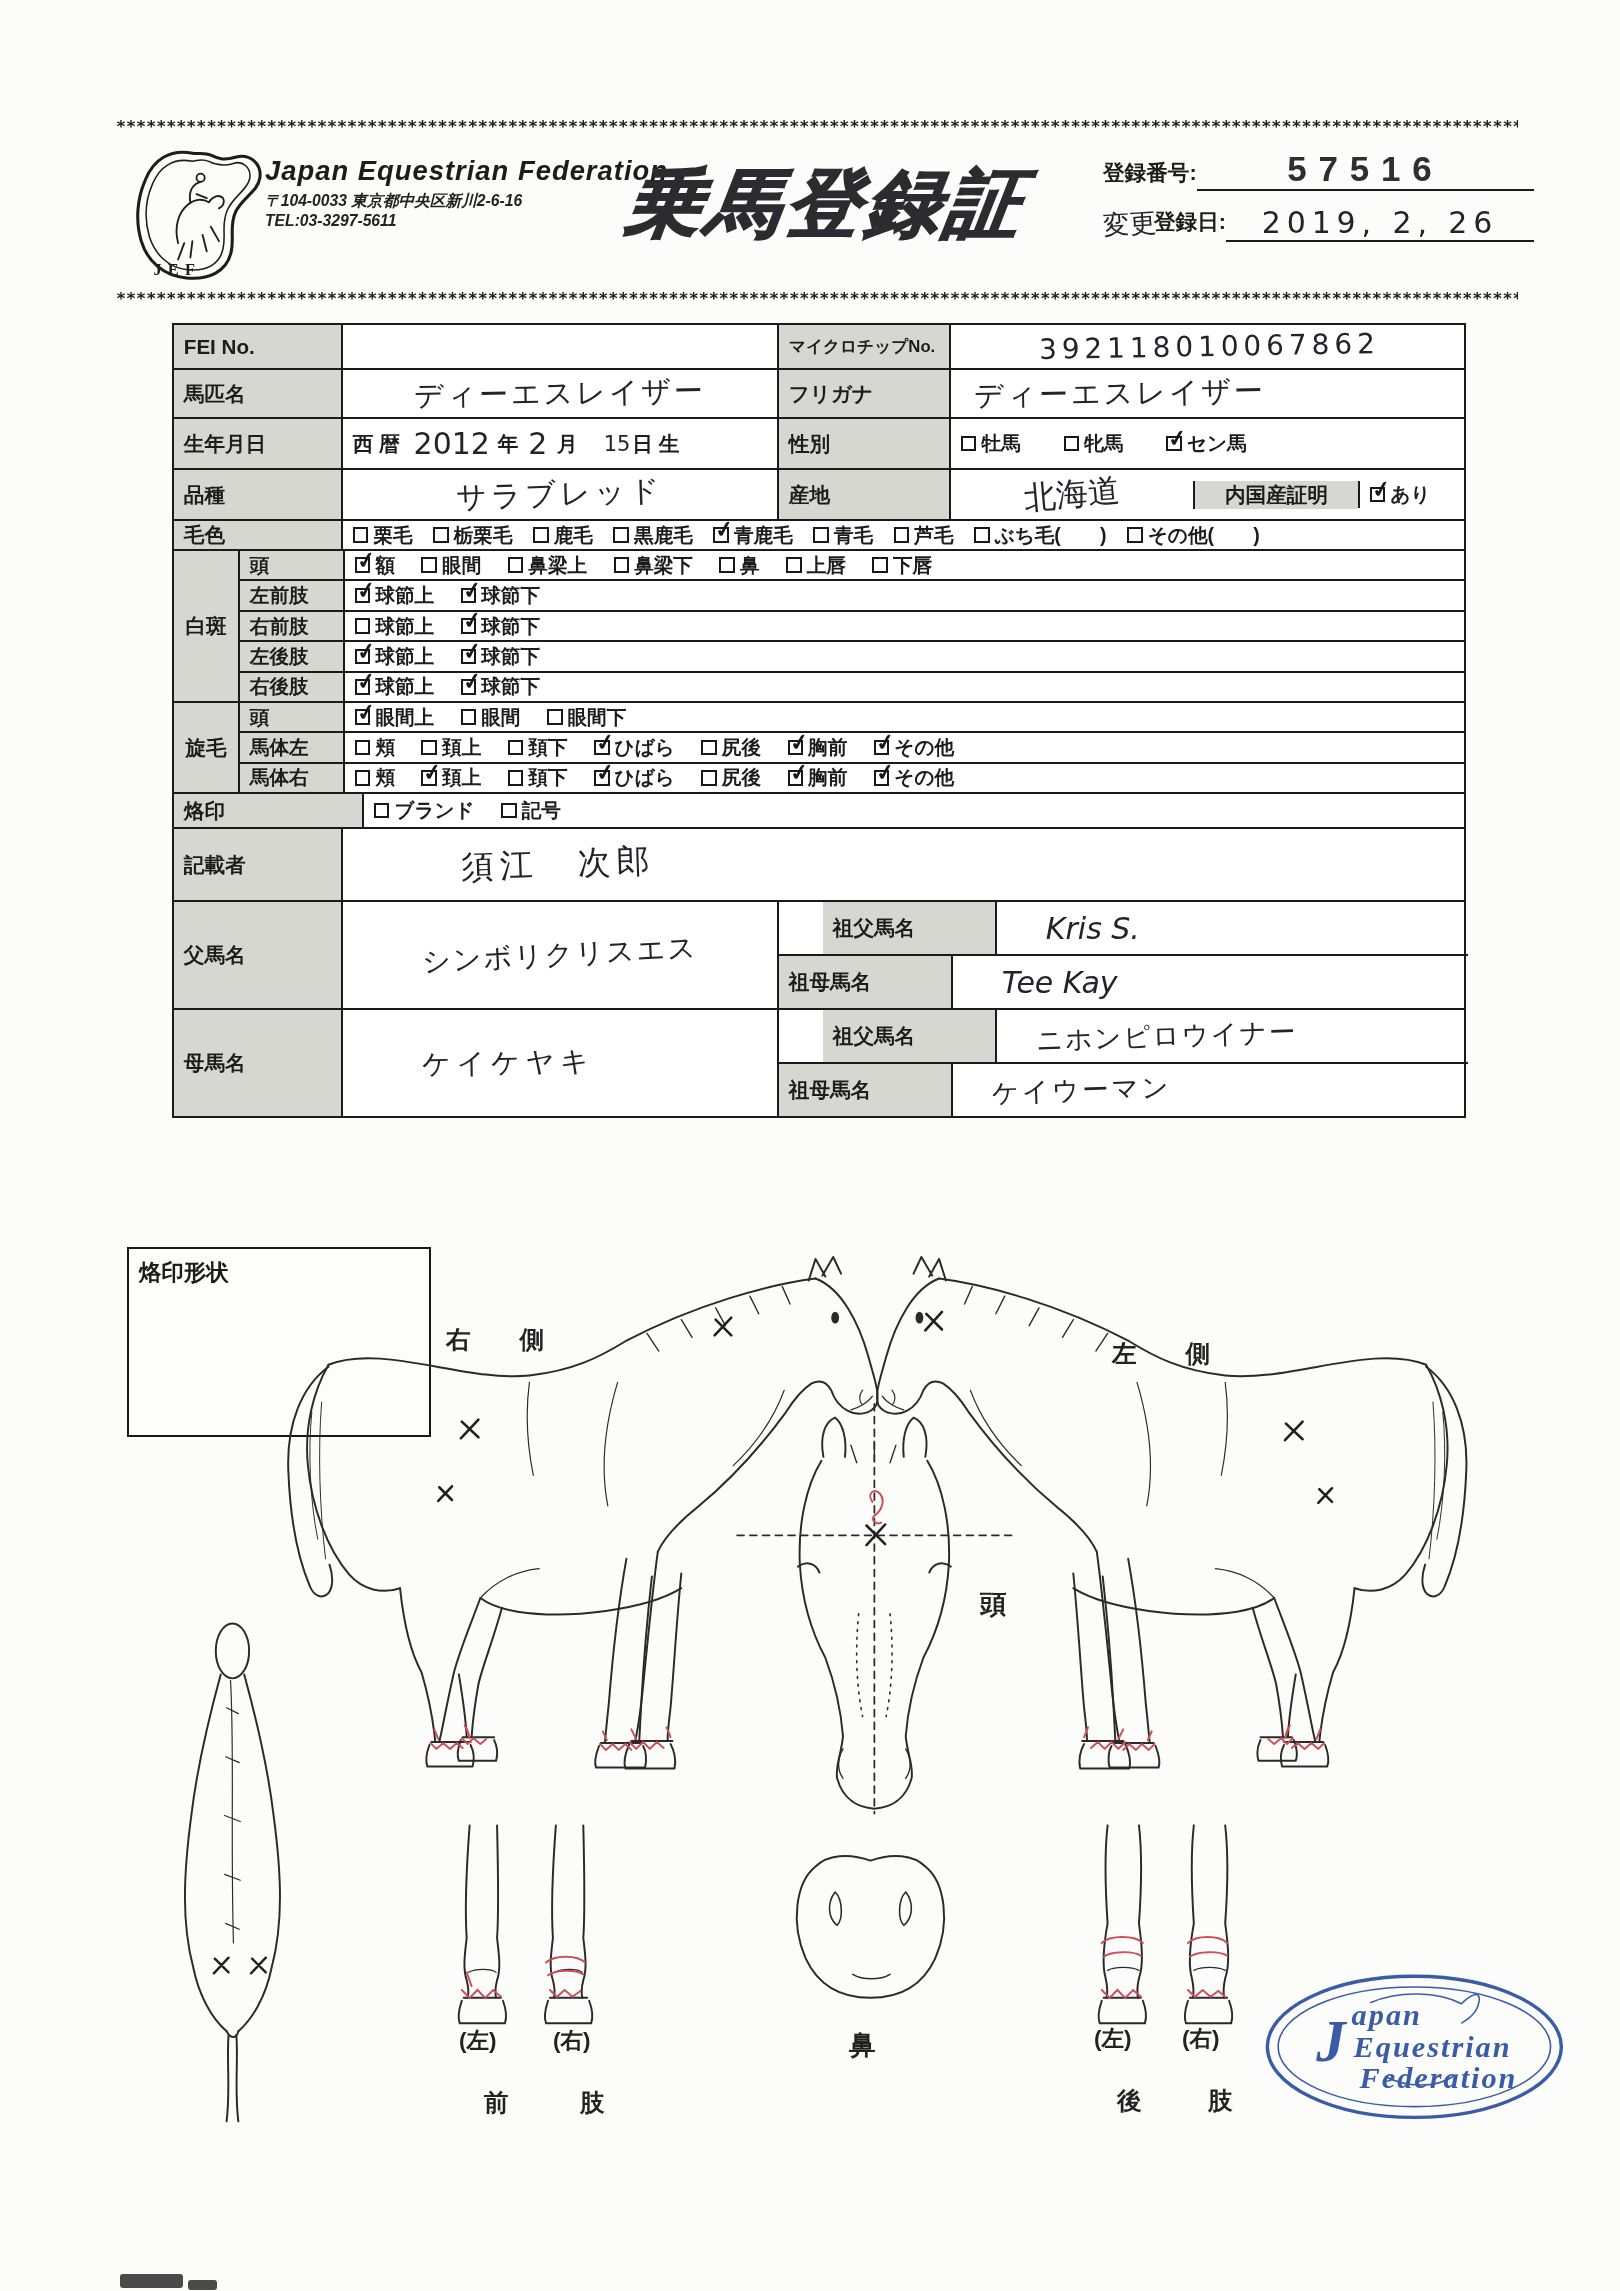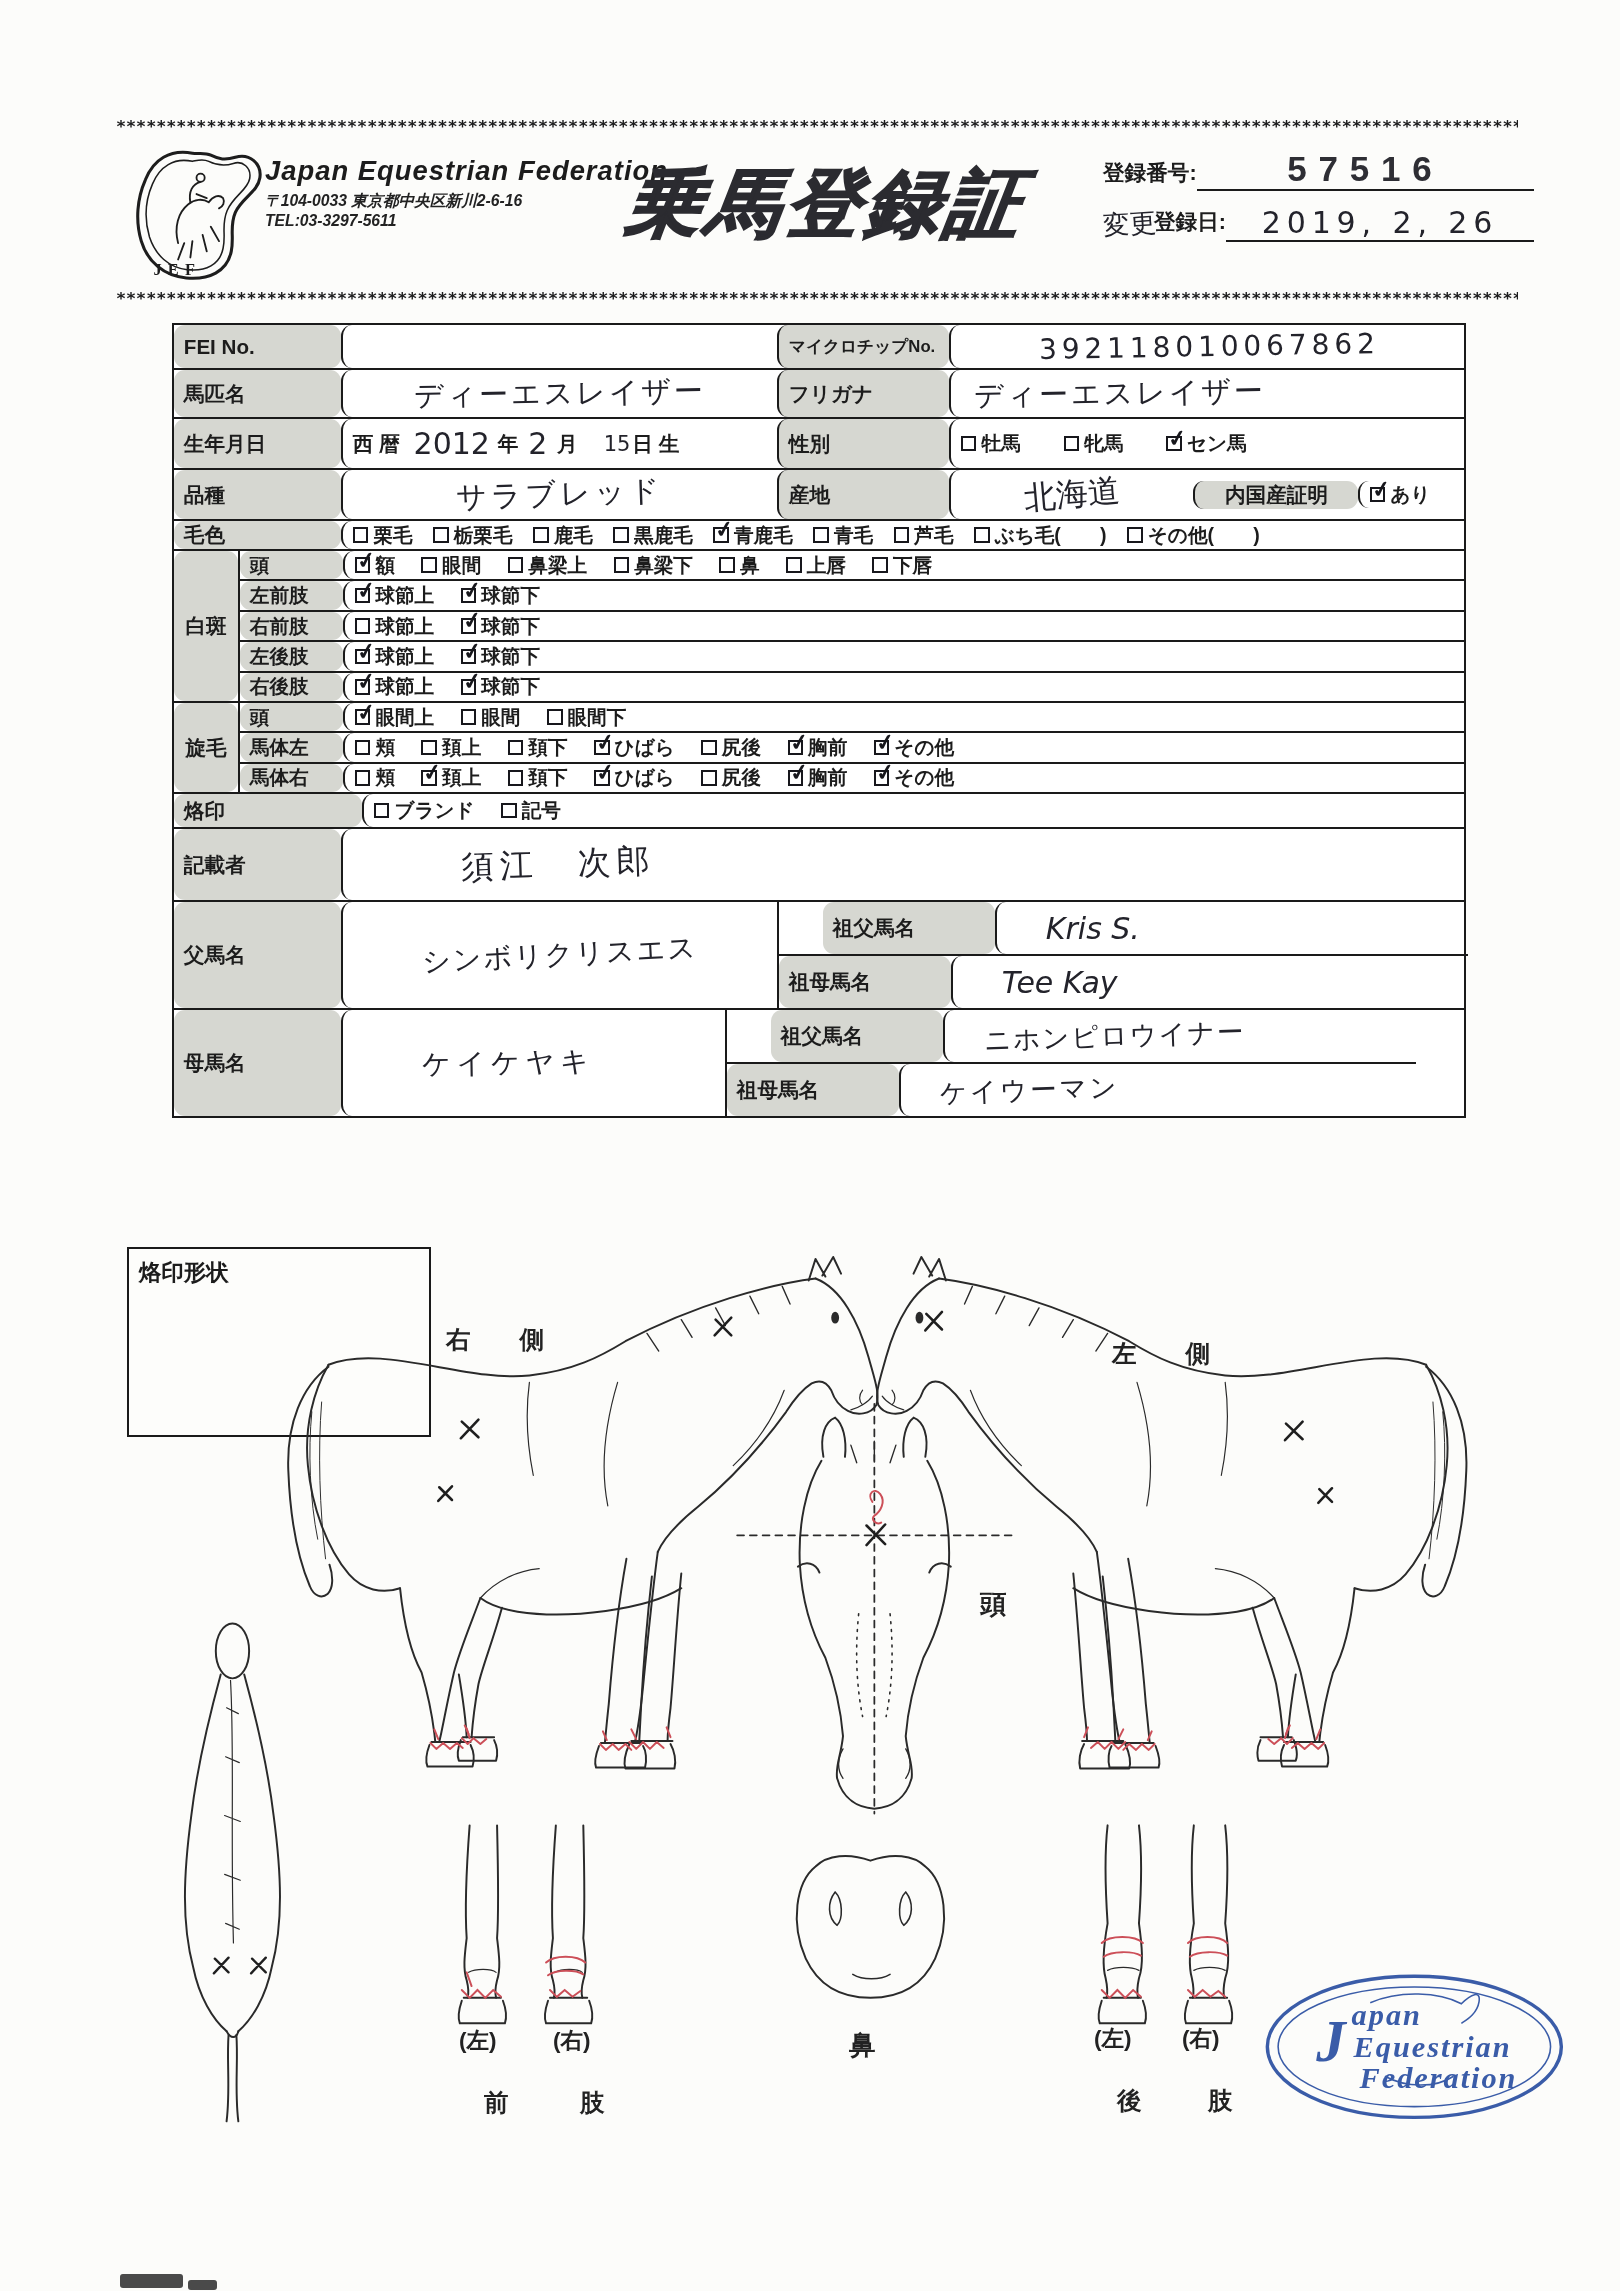--- a/index.html
+++ b/index.html
@@ -20,21 +20,21 @@
   .regval{font-size:35px;font-weight:700;letter-spacing:11.8px;color:#2e2e34;}
   .hand{font-family:"DejaVu Sans",sans-serif;color:#23232b;}
   .hand-en{font-family:"DejaVu Sans",sans-serif;font-style:italic;color:#23232b;}
   .uline{border-bottom:2.9px solid #1b1b1b;}
   
   .ft{position:absolute;left:172px;top:323px;width:1294px;height:795px;border:2.9px solid #1a1a1a;
       background:#fff;box-sizing:border-box;}
   .ft *{box-sizing:border-box;}
   .ftr{display:flex;border-top:2px solid #1a1a1a;}
   .ftr:first-child{border-top:none;}
-  .ftc{border-left:2px solid #1a1a1a;display:flex;align-items:center;padding:0 9.8px;flex:none;overflow:hidden;border-radius:11px;}
+  .ftc{border-left:2px solid #1a1a1a;display:flex;align-items:center;padding:0 9.8px;flex:none;overflow:hidden;}
   .ftc:first-child{border-left:none;}
   .lab{background:#d6d7d1;font-weight:700;font-size:20.6px;}
   .sub{font-size:19.6px;}
   .gcol{flex:1;display:flex;flex-direction:column;border-left:2px solid #1a1a1a;}
   .gr{display:flex;border-top:2px solid #1a1a1a;flex:1;}
   .gr:first-child{border-top:none;}
   .gr .ftc:first-child{border-left:none;}
   .pcol{width:691px;display:flex;flex-direction:column;border-left:2px solid #1a1a1a;flex:none;}
   .pr{display:flex;border-top:2px solid #1a1a1a;flex:1;}
   .pr:first-child{border-top:none;margin-left:44px;}
@@ -552,21 +552,21 @@
           <div class="ftc lab" style="width:172px">祖母馬名</div>
           <div class="ftc" style="width:519px">
             <span class="hand-en" style="font-size:30px;margin-left:39px">Tee Kay</span>
           </div>
         </div>
       </div>
     </div>
 
     <div class="ftr" style="height:108px">
       <div class="ftc lab" style="width:167px">母馬名</div>
-      <div class="ftc" style="width:384px">
+      <div class="ftc" style="width:436px">
         <span class="hand" style="font-size:28px;letter-spacing:5.9px;margin-left:69px;transform:rotate(-1deg)">ケイケヤキ</span>
       </div>
       <div class="pcol">
         <div class="pr">
           <div class="ftc lab" style="width:172px">祖父馬名</div>
           <div class="ftc" style="width:519px">
             <span class="hand" style="font-size:26.5px;letter-spacing:2px;margin-left:29px;transform:rotate(-2deg)">ニホンピロウイナー</span>
           </div>
         </div>
         <div class="pr">

